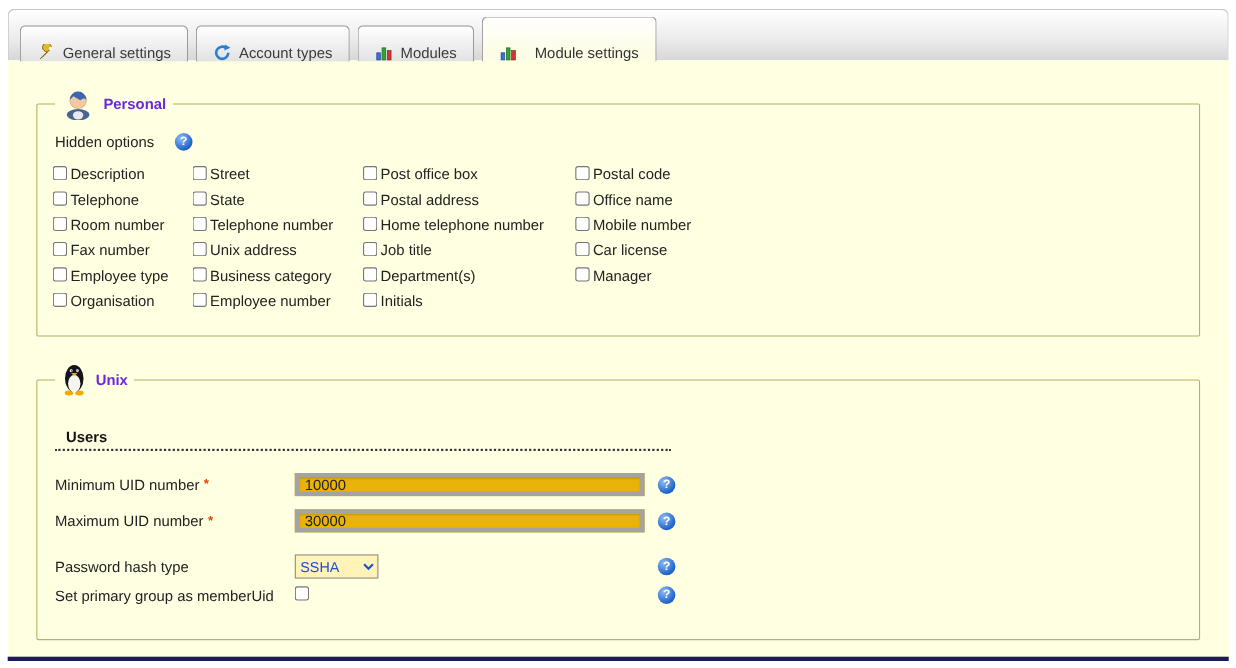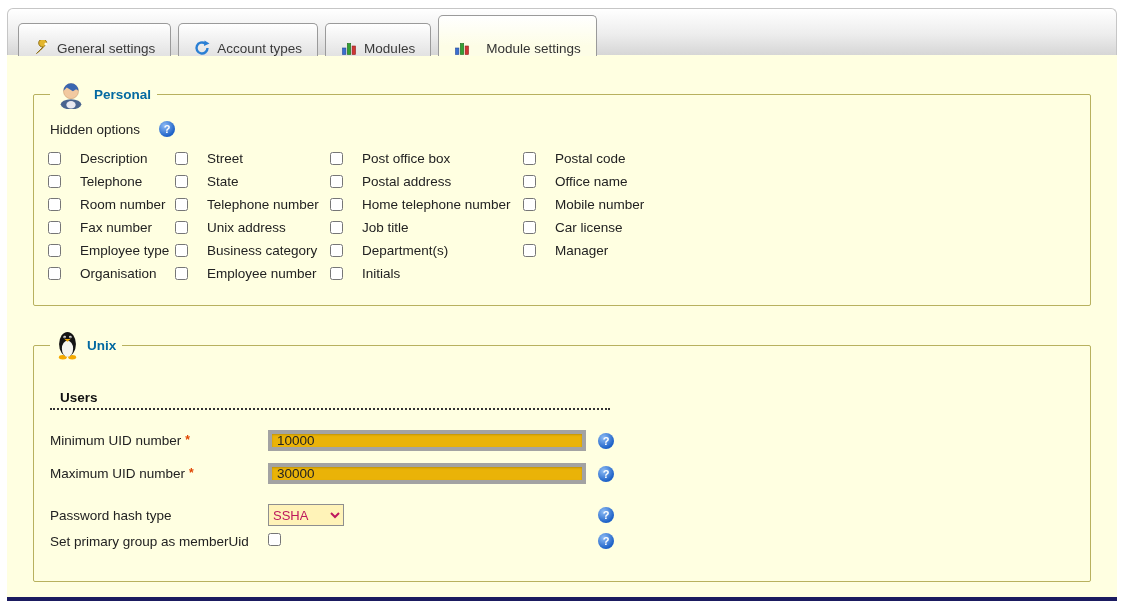--- a/index.html
+++ b/index.html
@@ -63,40 +63,40 @@
     padding: 4px 12px 14px 12px;
   }
   fieldset.fs legend {
     display: flex;
     align-items: center;
     gap: 8px;
     padding: 0 6px;
     margin-left: 4px;
     font-weight: bold;
     font-size: 13.5px;
-    color: #0369a1;
+    color: #6d28d9;
   }
   .legend-icon { display: inline-block; line-height: 0; }
 
   .hidden-options-row {
     display: flex;
     align-items: center;
     gap: 19px;
     margin: 8px 0 14px 4px;
     font-size: 13.5px;
   }
 
   .cbgrid {
     display: grid;
     grid-template-columns: 127px 155px 193px 220px;
     row-gap: 8px;
     margin: 0 0 10px 2px;
     font-size: 13.5px;
   }
-  label.cb { display: flex; align-items: center; gap: 19px; cursor: pointer; }
+  label.cb { display: flex; align-items: flex-start; gap: 3px; cursor: pointer; }
   label.cb input { margin: 0; }
 
   .subheader {
     width: 560px;
     margin: 30px 0 0 4px;
     padding: 0 0 3px 10px;
     font-size: 13.5px;
     font-weight: bold;
     color: #111;
     border-bottom: 2px dotted #333;
@@ -126,21 +126,21 @@
     box-shadow: inset 0 1px 2px rgba(0,0,0,0.18);
     color: #222;
   }
   select.sel {
     min-width: 76px;
     height: 22px;
     font-size: 13px;
     font-family: "Liberation Sans", sans-serif;
     background: #fff3b8;
     border: 1px solid #8f8f8f;
-    color: #be185d;
+    color: #1d4ed8;
   }
 
   .help {
     width: 16px;
     height: 16px;
     border-radius: 50%;
     background: radial-gradient(circle at 35% 30%, #8ebcf5, #1e62c8 70%);
     color: #fff;
     font-size: 11px;
     font-weight: bold;

